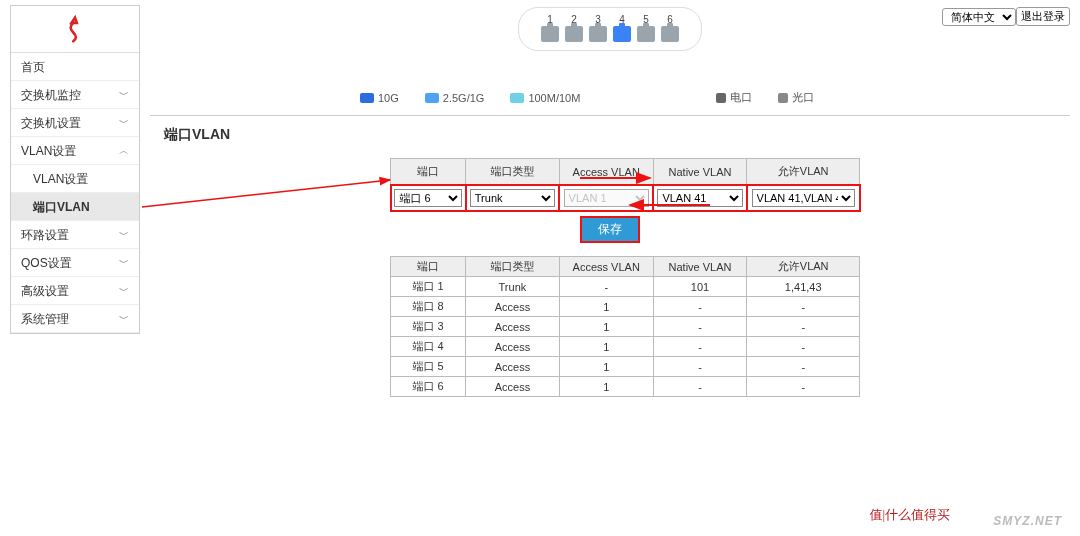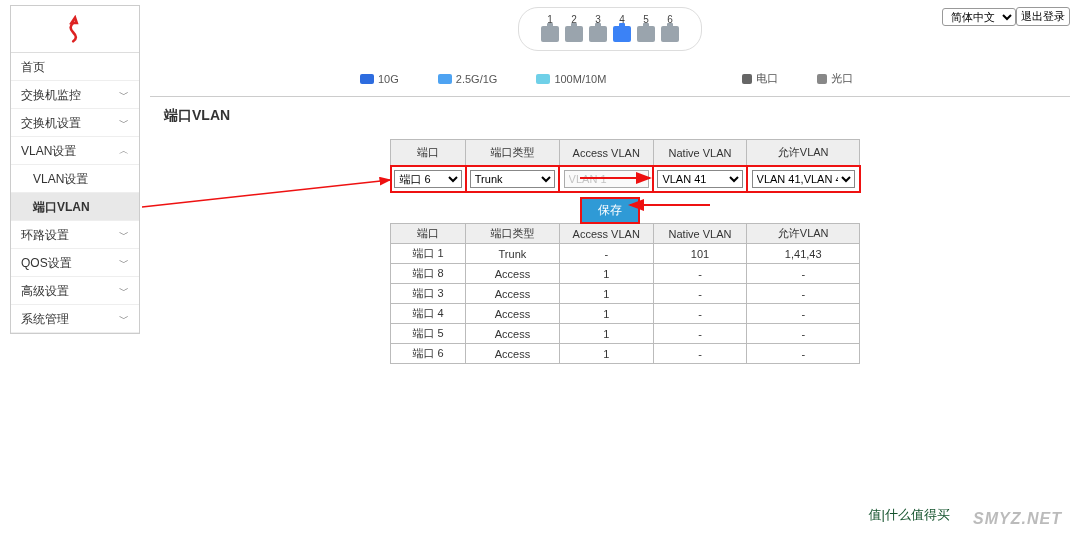--- a/index.html
+++ b/index.html
@@ -15,45 +15,45 @@
   .topbar{display:flex;align-items:flex-start;justify-content:center;position:relative;height:60px;}
   .ports-box{border:1px solid #ddd;border-radius:20px;padding:6px 22px 8px;display:flex;gap:6px;margin-top:2px;}
   .port-col{display:flex;flex-direction:column;align-items:center;gap:1px;}
   .port-num{font-size:10px;color:#444;}
   .port-sq{width:18px;height:16px;background:#9aa4ad;border-radius:2px;position:relative;}
   .port-sq::before{content:"";position:absolute;top:-3px;left:6px;width:6px;height:3px;background:inherit;border-radius:1px 1px 0 0;}
   .port-sq.on{background:#3b82f6;}
   .top-right{position:absolute;right:0;top:2px;display:flex;gap:0;align-items:center;}
   .top-right select,.top-right button{font-size:11px;padding:1px 4px;border:1px solid #999;background:#fff;border-radius:3px;cursor:pointer;}
   .legend{display:flex;flex-wrap:wrap;gap:16px;align-items:center;font-size:11px;color:#555;margin:6px 0 10px 210px;width:520px;}
-  .legend-row{display:flex;gap:39px;}
+  .legend-row{display:flex;gap:26px;margin-top:19px;}
   .lg{display:flex;align-items:center;gap:4px;}
   .sw{width:14px;height:10px;border-radius:2px;display:inline-block;}
   .sw.b1{background:#2d6cdf;} .sw.b2{background:#4ea3f2;} .sw.b3{background:#6fd0e8;}
   .sw.g1{background:#9aa4ad;} .sw.g2{background:#bfc6cc;} .sw.el{background:#666;width:10px;} .sw.op{background:#888;width:10px;}
   hr.div{border:none;border-top:1px solid #ccc;margin:2px 0 10px;}
   .title{font-size:14px;font-weight:bold;margin:0 0 14px 14px;}
   .cfg{margin-left:240px;width:470px;}
   .cfg table{border-collapse:collapse;width:100%;table-layout:fixed;}
   .cfg th,.cfg td{border:1px solid #bbb;font-size:11px;text-align:center;height:26px;}
   .cfg th{background:#eee;font-weight:normal;}
   .cfg td{padding:2px;}
   .sel{width:96%;font-size:11px;border:1px solid #888;height:18px;background:#fff;}
   .sel[disabled]{color:#aaa;background:#f8f8f8;}
   .redbox td{outline:2px solid #e11;outline-offset:-1px;}
   col.c1{width:16%;} col.c2{width:20%;} col.c3{width:20%;} col.c4{width:20%;} col.c5{width:24%;}
-  .save-row{text-align:center;margin:6px 0 0;position:relative;}
+  .save-row{text-align:center;margin:6px 0 14px;position:relative;}
   .save-btn{background:#2f9ad6;color:#fff;border:1px solid #e11;outline:1px solid #e11;padding:3px 16px;font-size:12px;cursor:pointer;}
   .data-tbl{margin-left:240px;width:470px;}
   .data-tbl table{border-collapse:collapse;width:100%;table-layout:fixed;}
   .data-tbl th,.data-tbl td{border:1px solid #bbb;font-size:11px;text-align:center;height:20px;}
   .data-tbl th{background:#eee;font-weight:normal;}
   .arrow-svg{position:absolute;pointer-events:none;}
-  .watermark{position:absolute;right:18px;bottom:8px;font-size:16px;color:#bbb;font-weight:bold;font-style:italic;letter-spacing:1px;text-align:right;}
-  .wm2{position:absolute;right:130px;bottom:12px;font-size:13px;color:#14532d;}
+  .watermark{position:absolute;right:18px;bottom:8px;font-size:12px;color:#bbb;font-weight:bold;font-style:italic;letter-spacing:1px;text-align:right;}
+  .wm2{position:absolute;right:130px;bottom:12px;font-size:13px;color:#b91c1c;font-family:Liberation Serif, serif;}
 </style>
 </head>
 <body>
 
 <div class="sidebar">
   <div class="logo">
     <svg viewBox="0 0 32 32">
       <path d="M16 3 L12 9 L18 9 Z M14 9 Q8 14 14 20 Q20 26 14 30" stroke="#d22" stroke-width="3" fill="none" stroke-linecap="round"></path>
     </svg>
   </div>

